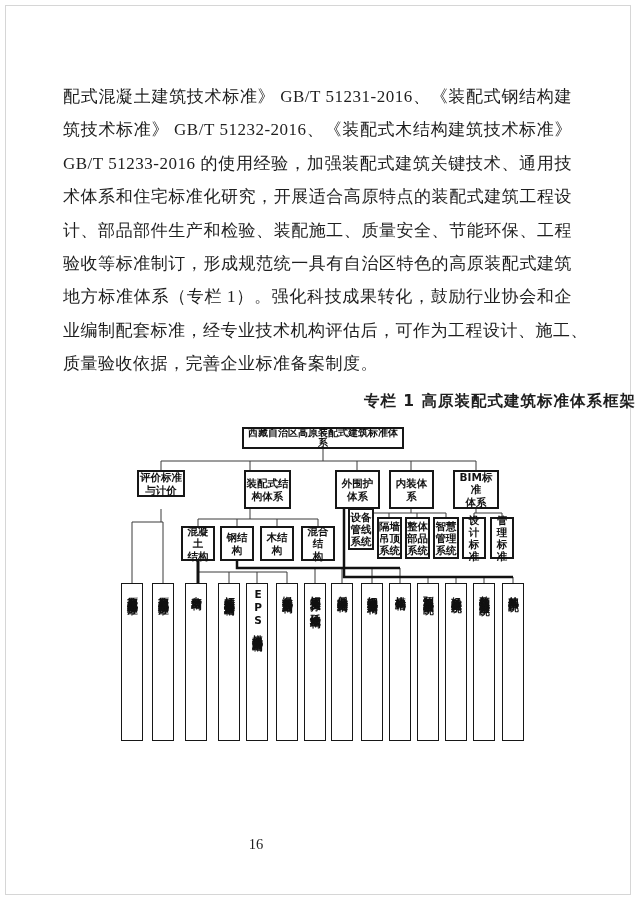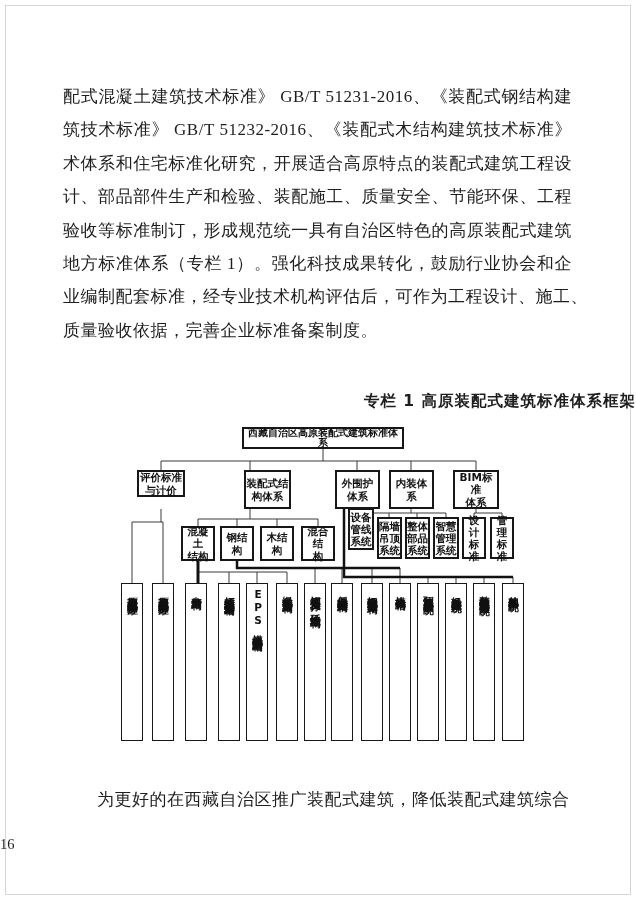--- a/index.html
+++ b/index.html
@@ -23,32 +23,33 @@
         display:flex;align-items:center;justify-content:center;text-align:center;
         font-family:"DejaVu Sans","Liberation Sans",sans-serif;font-weight:700;
         font-size:10.5px;line-height:1.16;white-space:pre-line;color:#111;}
   .root{font-size:10px;letter-spacing:0;line-height:1;}
   .vbox{display:block;writing-mode:vertical-rl;text-orientation:upright;
         border-width:1.5px;padding-top:4px;font-size:10.5px;letter-spacing:.8px;
         line-height:18px;text-align:left;}
   
   .closing{position:absolute;left:63px;top:783px;width:509px;height:33px;line-height:33px;
         font-size:17px;letter-spacing:.5px;text-indent:2em;white-space:nowrap;}
-  .pageno{position:absolute;left:0;top:836px;width:512px;
+  .pageno{position:absolute;left:0;top:836px;width:512px;text-align:center;
         font-size:14.5px;font-family:"Liberation Serif",serif;}
 </style>
 </head>
 <body>
 
 <div class="page">
   <div class="page-border"></div>
 
   <div class="body-text">
     <div class="bline">配式混凝土建筑技术标准》 GB/T 51231-2016、《装配式钢结构建</div>
     <div class="bline">筑技术标准》 GB/T 51232-2016、《装配式木结构建筑技术标准》</div>
+    <div class="bline">GB/T 51233-2016 的使用经验，加强装配式建筑关键技术、通用技</div>
     <div class="bline">术体系和住宅标准化研究，开展适合高原特点的装配式建筑工程设</div>
     <div class="bline">计、部品部件生产和检验、装配施工、质量安全、节能环保、工程</div>
     <div class="bline">验收等标准制订，形成规范统一具有自治区特色的高原装配式建筑</div>
     <div class="bline">地方标准体系（专栏 1）。强化科技成果转化，鼓励行业协会和企</div>
     <div class="bline">业编制配套标准，经专业技术机构评估后，可作为工程设计、施工、</div>
     <div class="bline last">质量验收依据，完善企业标准备案制度。</div>
   </div>
 
   <div class="fig-title">专栏 1  高原装配式建筑标准体系框架</div>
 
@@ -122,16 +123,15 @@
     <div class="nbox vbox" style="left:304px;top:583px;width:22px;height:158px">钢框架及支撑·延性墙板结构</div>
     <div class="nbox vbox" style="left:331px;top:583px;width:22px;height:158px">低层轻钢框架结构</div>
     <div class="nbox vbox" style="left:361px;top:583px;width:22px;height:158px">轻钢龙骨复合墙体结构</div>
     <div class="nbox vbox" style="left:389px;top:583px;width:22px;height:158px">模块化钢结构</div>
     <div class="nbox vbox" style="left:417px;top:583px;width:22px;height:158px">预制混凝土外挂板系统</div>
     <div class="nbox vbox" style="left:445px;top:583px;width:22px;height:158px">轻质条板外挂系统</div>
     <div class="nbox vbox" style="left:473px;top:583px;width:22px;height:158px">整体轻钢预制板外挂系统</div>
     <div class="nbox vbox" style="left:502px;top:583px;width:22px;height:158px">其他围护系统</div>
   </div>
 
-  <div class="closing">为更好的在西藏自治区推广装配式建筑，降低装配式建筑综合</div>
 
   <div class="pageno">16</div>
 </div>
 
 </body></html>

